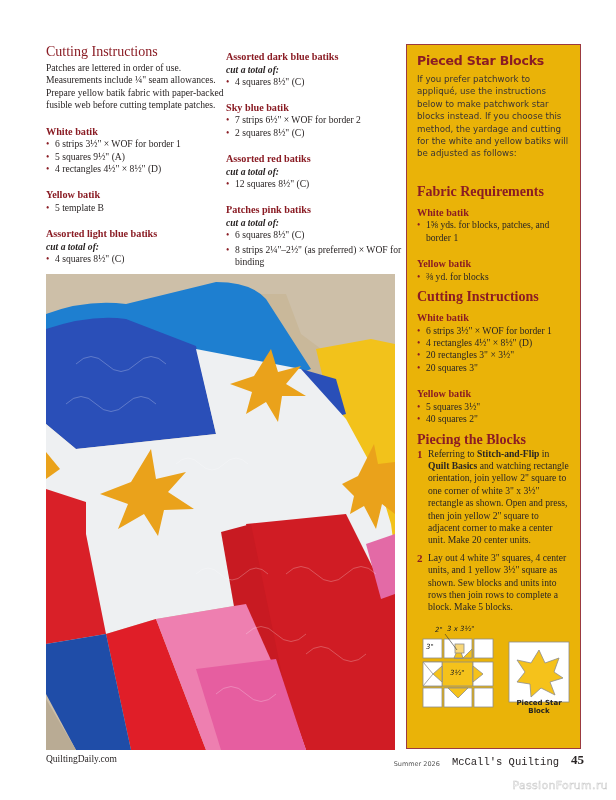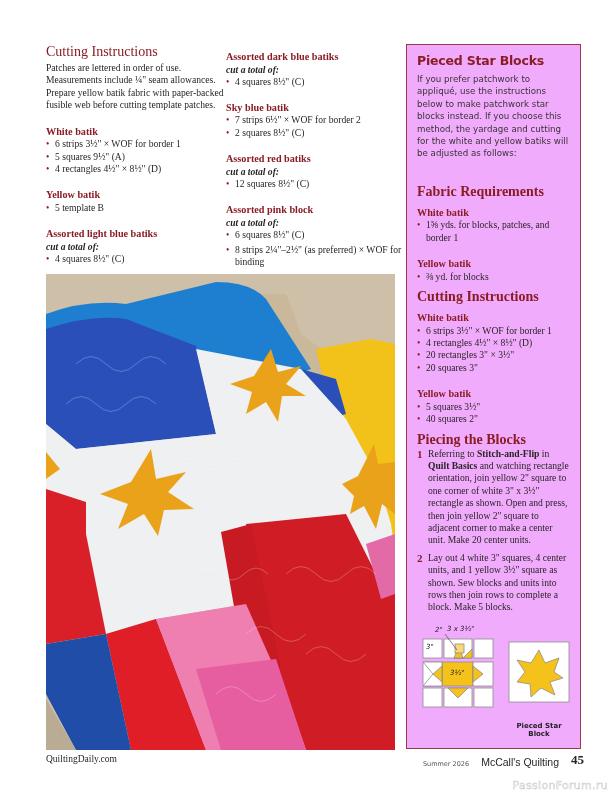--- a/index.html
+++ b/index.html
@@ -17,37 +17,37 @@
   .cut-note { font-family: "Liberation Serif", serif; font-style: italic; font-weight: bold; font-size: 9.6px; line-height: 12px; color: #2a2525; }
   ul.bullets { list-style: none; margin-bottom: 3px; }
   ul.bullets li { font-family: "Liberation Serif", serif; font-size: 9.6px; line-height: 12.4px; padding-left: 9px; position: relative; }
   ul.bullets li::before { content: "•"; position: absolute; left: 0; color: #8a1c24; }
 
   
   #photo { position: absolute; left: 46px; top: 274px; width: 349px; height: 476px; overflow: hidden; background: #cfc3ae; }
   #photo svg { display: block; }
 
   
-  #sidebar { position: absolute; left: 406px; top: 44px; width: 175px; height: 705px; background: #f0abfc; border: 1.5px solid #9b3a40; padding: 8px 8px 0 10px; }
+  #sidebar { position: absolute; left: 406px; top: 44px; width: 175px; height: 705px; background: #eab308; border: 1.5px solid #9b3a40; padding: 8px 8px 0 10px; }
   #sidebar .box-title { font-family: "DejaVu Sans", "Liberation Sans", sans-serif; font-weight: bold; color: #8a1c24; font-size: 12.5px; line-height: 16px; margin-bottom: 4px; letter-spacing: -0.2px; }
   #sidebar .box-intro { font-family: "DejaVu Sans", "Liberation Sans", sans-serif; font-size: 8.7px; line-height: 12.4px; color: #3a3434; margin-bottom: 24px; }
   #sidebar .section-title { margin-top: 6px; margin-bottom: 0; font-weight: bold; }
   .step { font-family: "Liberation Serif", serif; font-size: 9.6px; line-height: 12.4px; position: relative; padding-left: 11px; margin-bottom: 5px; }
   .step .num { position: absolute; left: 0; top: 0; font-weight: bold; color: #8a1c24; font-size: 11px; }
   .step b { font-weight: bold; }
 
   #diagram { position: relative; margin-top: 8px; height: 96px; }
   .lbl { font-family: "DejaVu Sans", "Liberation Sans", sans-serif; font-size: 7px; font-style: italic; position: absolute; color: #222; }
   .caption { font-family: "DejaVu Sans", "Liberation Sans", sans-serif; font-weight: bold; font-size: 7px; line-height: 8px; text-align: center; position: absolute; color: #222; }
 
   
   #footer-left { position: absolute; left: 46px; top: 754px; font-family: "Liberation Serif", serif; font-size: 9.5px; color: #2a2525; }
   #footer-right { position: absolute; right: 32px; top: 752px; display: flex; align-items: flex-end; gap: 12px; }
   #footer-right .season { font-family: "DejaVu Sans", sans-serif; font-size: 6.5px; color: #555; }
-  #footer-right .mag { font-family: Liberation Sans, sans-serif; font-size: 10.5px; color: #2a2525; }
+  #footer-right .mag { font-family: Liberation Mono, monospace; font-size: 10.5px; color: #2a2525; }
   #footer-right .pg { font-family: "Liberation Serif", serif; font-weight: bold; font-size: 13px; color: #2a2525; }
   #watermark { position: absolute; right: 8px; top: 779px; font-family: "DejaVu Sans", sans-serif; font-size: 11px; color: #ffffff; -webkit-text-stroke: 0.5px #c8c8c8; letter-spacing: 0.3px; }
 </style>
 </head>
 <body>
 
 <div id="col1" class="col">
   <div class="section-title">Cutting Instructions</div>
   <p class="body-text">Patches are lettered in order of use. Measurements include ¼" seam allowances. Prepare yellow batik fabric with paper-backed fusible web before cutting template patches.</p>
 
@@ -82,21 +82,21 @@
     <li>7 strips 6½" × WOF for border 2</li>
     <li>2 squares 8½" (C)</li>
   </ul>
 
   <div class="sub-head">Assorted red batiks</div>
   <div class="cut-note">cut a total of:</div>
   <ul class="bullets">
     <li>12 squares 8½" (C)</li>
   </ul>
 
-  <div class="sub-head">Assorted pink block</div>
+  <div class="sub-head">Patches pink batiks</div>
   <div class="cut-note">cut a total of:</div>
   <ul class="bullets">
     <li>6 squares 8½" (C)</li>
   </ul>
 
   <ul class="bullets">
     <li>8 strips 2¼"–2½" (as preferred) × WOF for binding</li>
   </ul>
 </div>
 
@@ -210,21 +210,21 @@
 
         <rect x="92" y="20" width="60" height="60" fill="#ffffff"></rect>
         <polygon points="122,28 128,41 142,36 137,50 146,56 133,60 138,73 124,66 114,75 113,62 100,60 108,50 100,38 114,41" fill="#f5c21b"></polygon>
       </g>
       <line x1="28" y1="12" x2="40" y2="28" stroke="#333" stroke-width="0.6"></line>
     </svg>
     <span class="lbl" style="left:18px;top:4px">2"</span>
     <span class="lbl" style="left:30px;top:3px">3 x 3½"</span>
     <span class="lbl" style="left:9px;top:21px">3"</span>
     <span class="lbl" style="left:33px;top:47px">3½"</span>
-    <div class="caption" style="left:92px;top:100px;width:60px">
+    <div class="caption" style="left:92px;top:77px;width:60px">
       <div>Pieced Star</div>
       <div>Block</div>
     </div>
   </div>
 </div>
 
 <div id="footer-left">QuiltingDaily.com</div>
 <div id="footer-right">
   <span class="season">Summer 2026</span>
   <span class="mag">McCall's Quilting</span>

